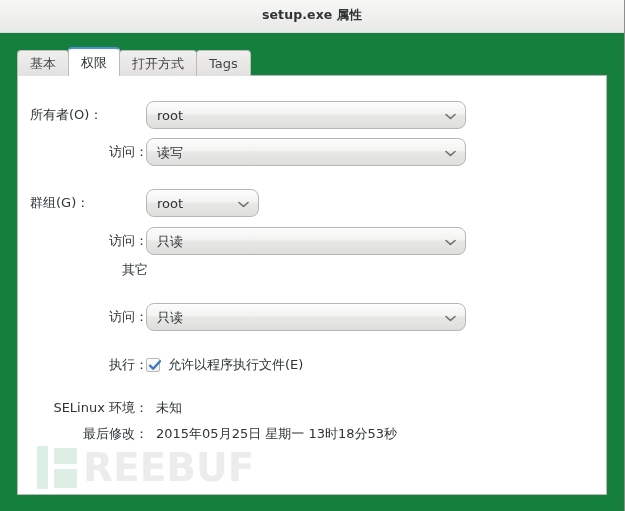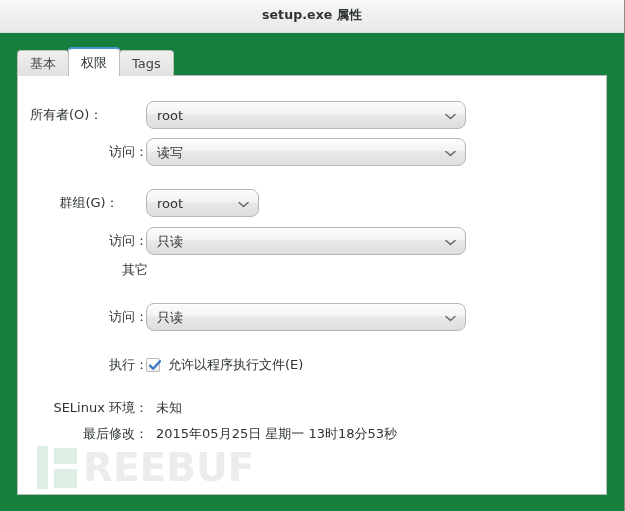--- a/index.html
+++ b/index.html
@@ -205,20 +205,21 @@
 
 <div id="app">
 
   <div class="titlebar">
     <div class="titlebar-text">setup.exe 属性</div>
   </div>
 
   <div class="tabstrip">
     <div class="tab">基本</div>
     <div class="tab active">权限</div>
+    <div class="tab">打开方式</div>
     <div class="tab">Tags</div>
   </div>
 
   <div class="panel">
 
     <div class="row" style="top:25px">
       <div class="lbl" style="left:12px; width:118px;">所有者(O)：</div>
       <div class="combo wide">
         <span class="combo-text">root</span>
         <span class="combo-arrow">
@@ -235,21 +236,21 @@
         <span class="combo-text">读写</span>
         <span class="combo-arrow">
           <svg width="11" height="7" viewBox="0 0 11 7">
               <path d="M1 1.5 L5.5 5.5 L10 1.5" fill="none" stroke="#6e6e6e" stroke-width="1.6" stroke-linecap="round" stroke-linejoin="round"></path>
             </svg>
         </span>
       </div>
     </div>
 
     <div class="row" style="top:113px">
-      <div class="lbl" style="left:12px; text-align:center; width:118px;">群组(G)：</div>
+      <div class="lbl" style="left:12px; text-align:left; width:118px;">群组(G)：</div>
       <div class="combo narrow">
         <span class="combo-text">root</span>
         <span class="combo-arrow">
           <svg width="11" height="7" viewBox="0 0 11 7">
               <path d="M1 1.5 L5.5 5.5 L10 1.5" fill="none" stroke="#6e6e6e" stroke-width="1.6" stroke-linecap="round" stroke-linejoin="round"></path>
             </svg>
         </span>
       </div>
     </div>
 

